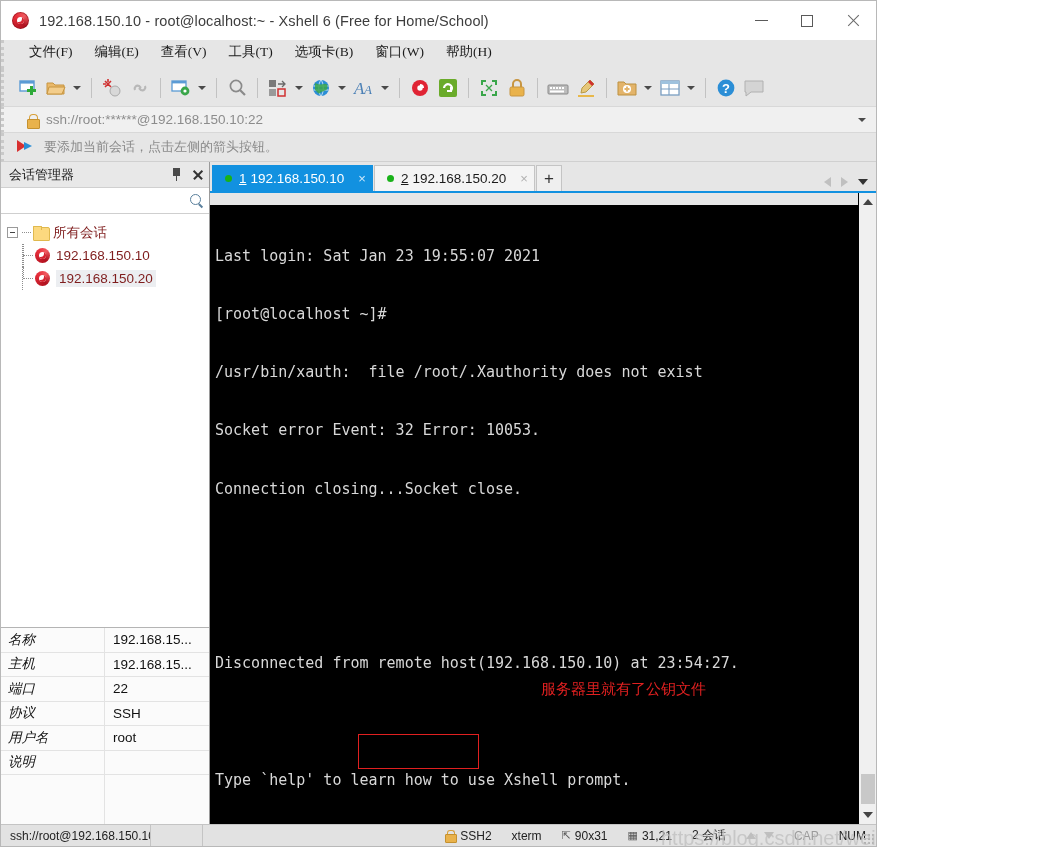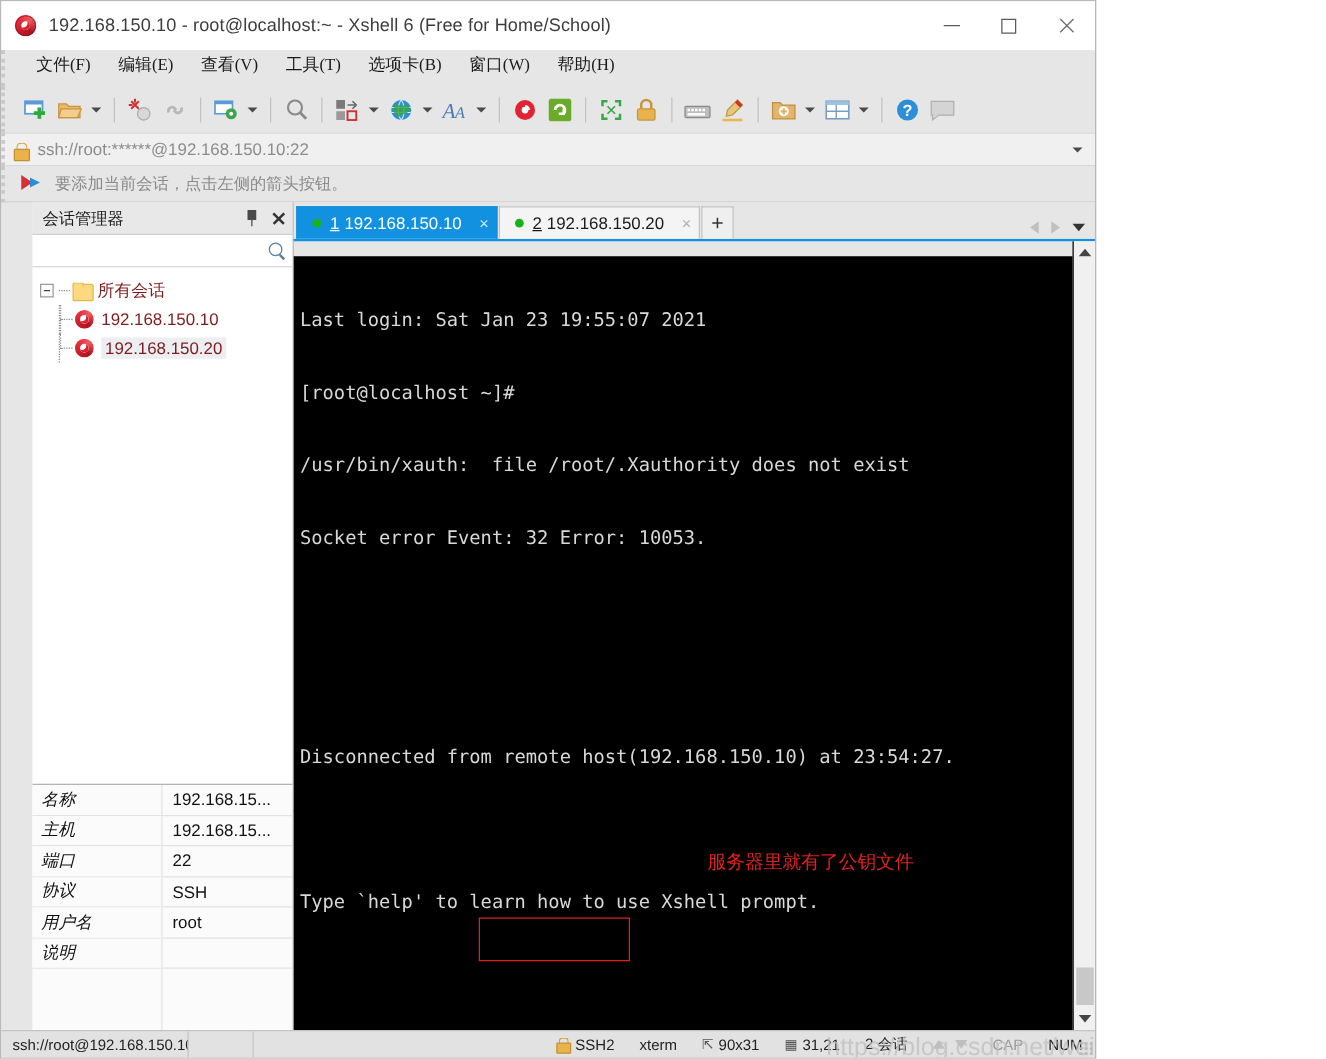--- a/index.html
+++ b/index.html
@@ -130,21 +130,21 @@
 
   
   .addressbar {
     height: 27px;
     flex: 0 0 27px;
     background: #f0f0f0;
     border-top: 1px solid #d8d8d8;
     border-bottom: 1px solid #d8d8d8;
     display: flex;
     align-items: center;
-    padding-left: 7px;
+    padding-left: 23px;
     border-left: 3px dotted #c9c9c9;
   }
   .addr-lock {
     width: 11px; height: 12px;
     margin-right: 8px;
     position: relative;
     flex: 0 0 11px;
   }
   .addr-lock::before {
     content: ""; position: absolute; left: 2px; top: 0;
@@ -178,21 +178,20 @@
   }
   .notice-icon { width: 20px; height: 16px; margin-right: 8px; position: relative; flex:0 0 20px;}
   .notice-text { font-size: 13px; color: #8a8a8a; }
 
   
   .body-row {
     flex: 1 1 auto;
     display: flex;
     min-height: 0;
     background: #e6e6e6;
-    padding-left: 25px;
   }
 
   
   .sidebar {
     width: 209px;
     flex: 0 0 209px;
     display: flex;
     flex-direction: column;
     background: #f2f2f2;
     border-right: 1px solid #9a9a9a;
@@ -840,20 +839,21 @@
           <div class="nav-caret"></div>
         </div>
       </div>
 
       <div class="term-wrap">
         <div class="terminal">
           <div class="term-line">Last login: Sat Jan 23 19:55:07 2021</div>
           <div class="term-line">[root@localhost ~]#</div>
           <div class="term-line">/usr/bin/xauth:  file /root/.Xauthority does not exist</div>
           <div class="term-line">Socket error Event: 32 Error: 10053.</div>
+          <div class="term-line">Connection closing...Socket close.</div>
           <div class="term-line"></div>
           <div class="term-line"></div>
           <div class="term-line">Disconnected from remote host(192.168.150.10) at 23:54:27.</div>
           <div class="term-line"></div>
           <div class="term-line">Type `help' to learn how to use Xshell prompt.</div>
           
           
           
           
           

